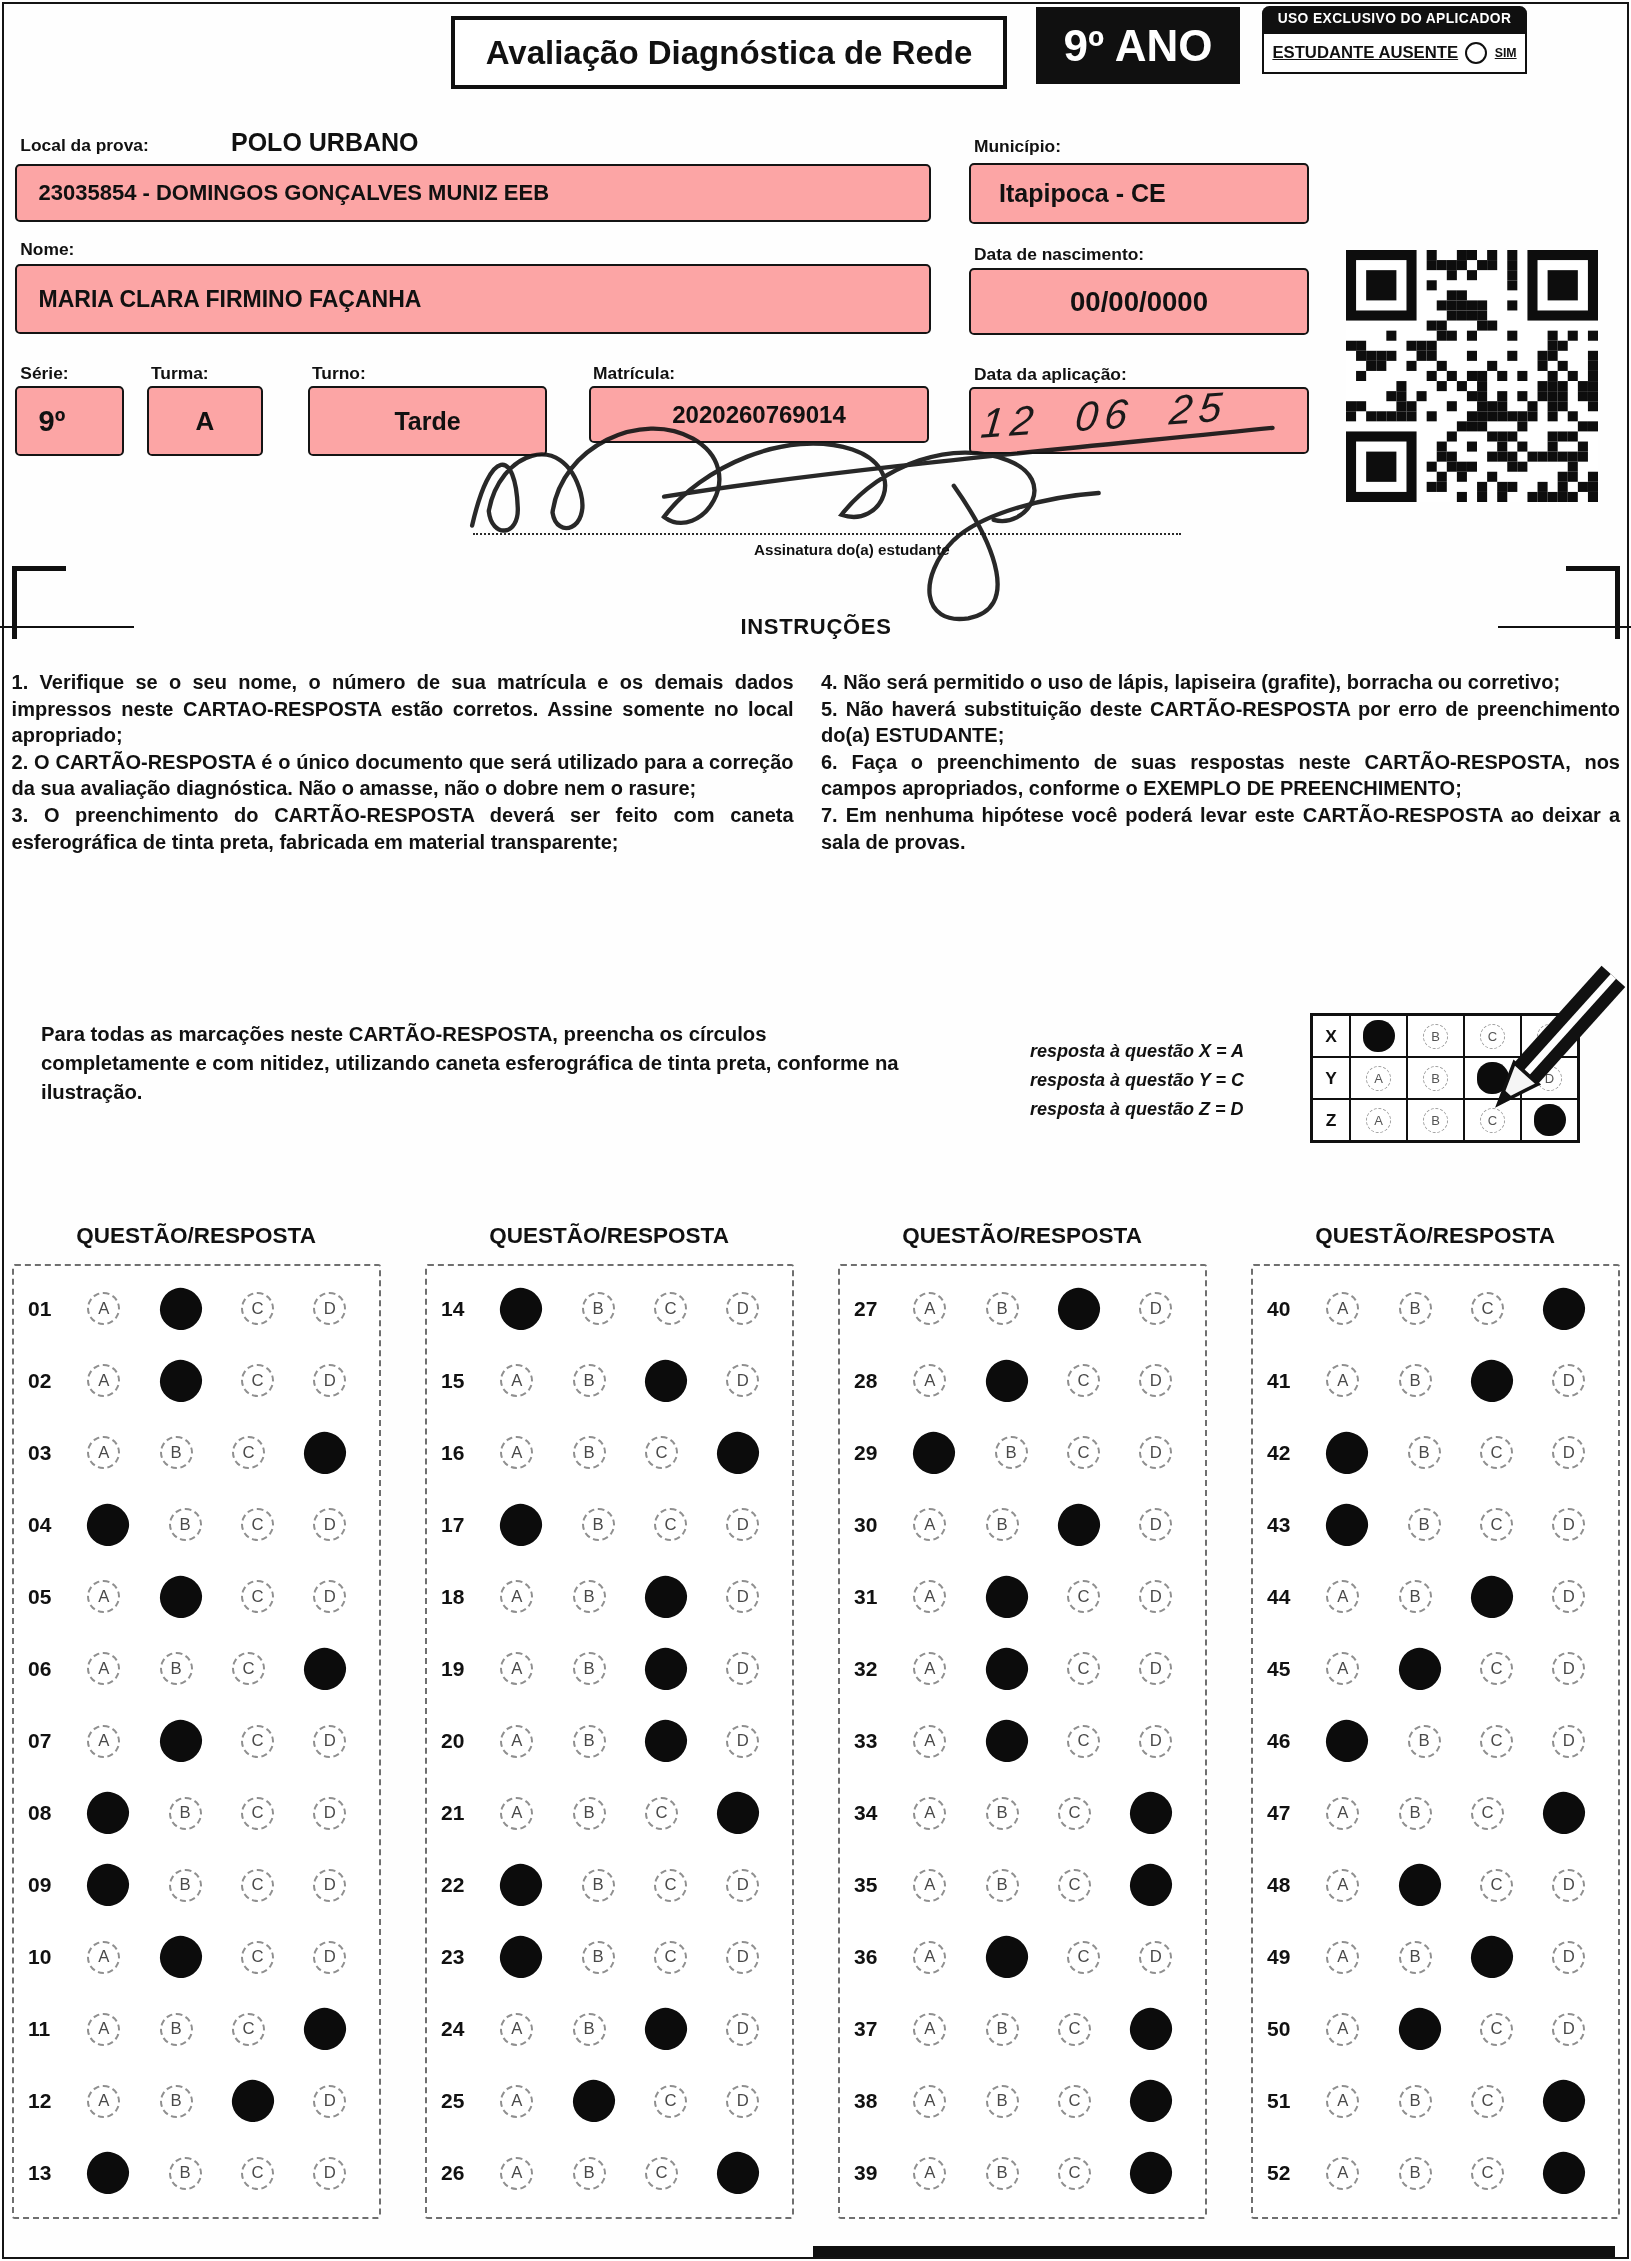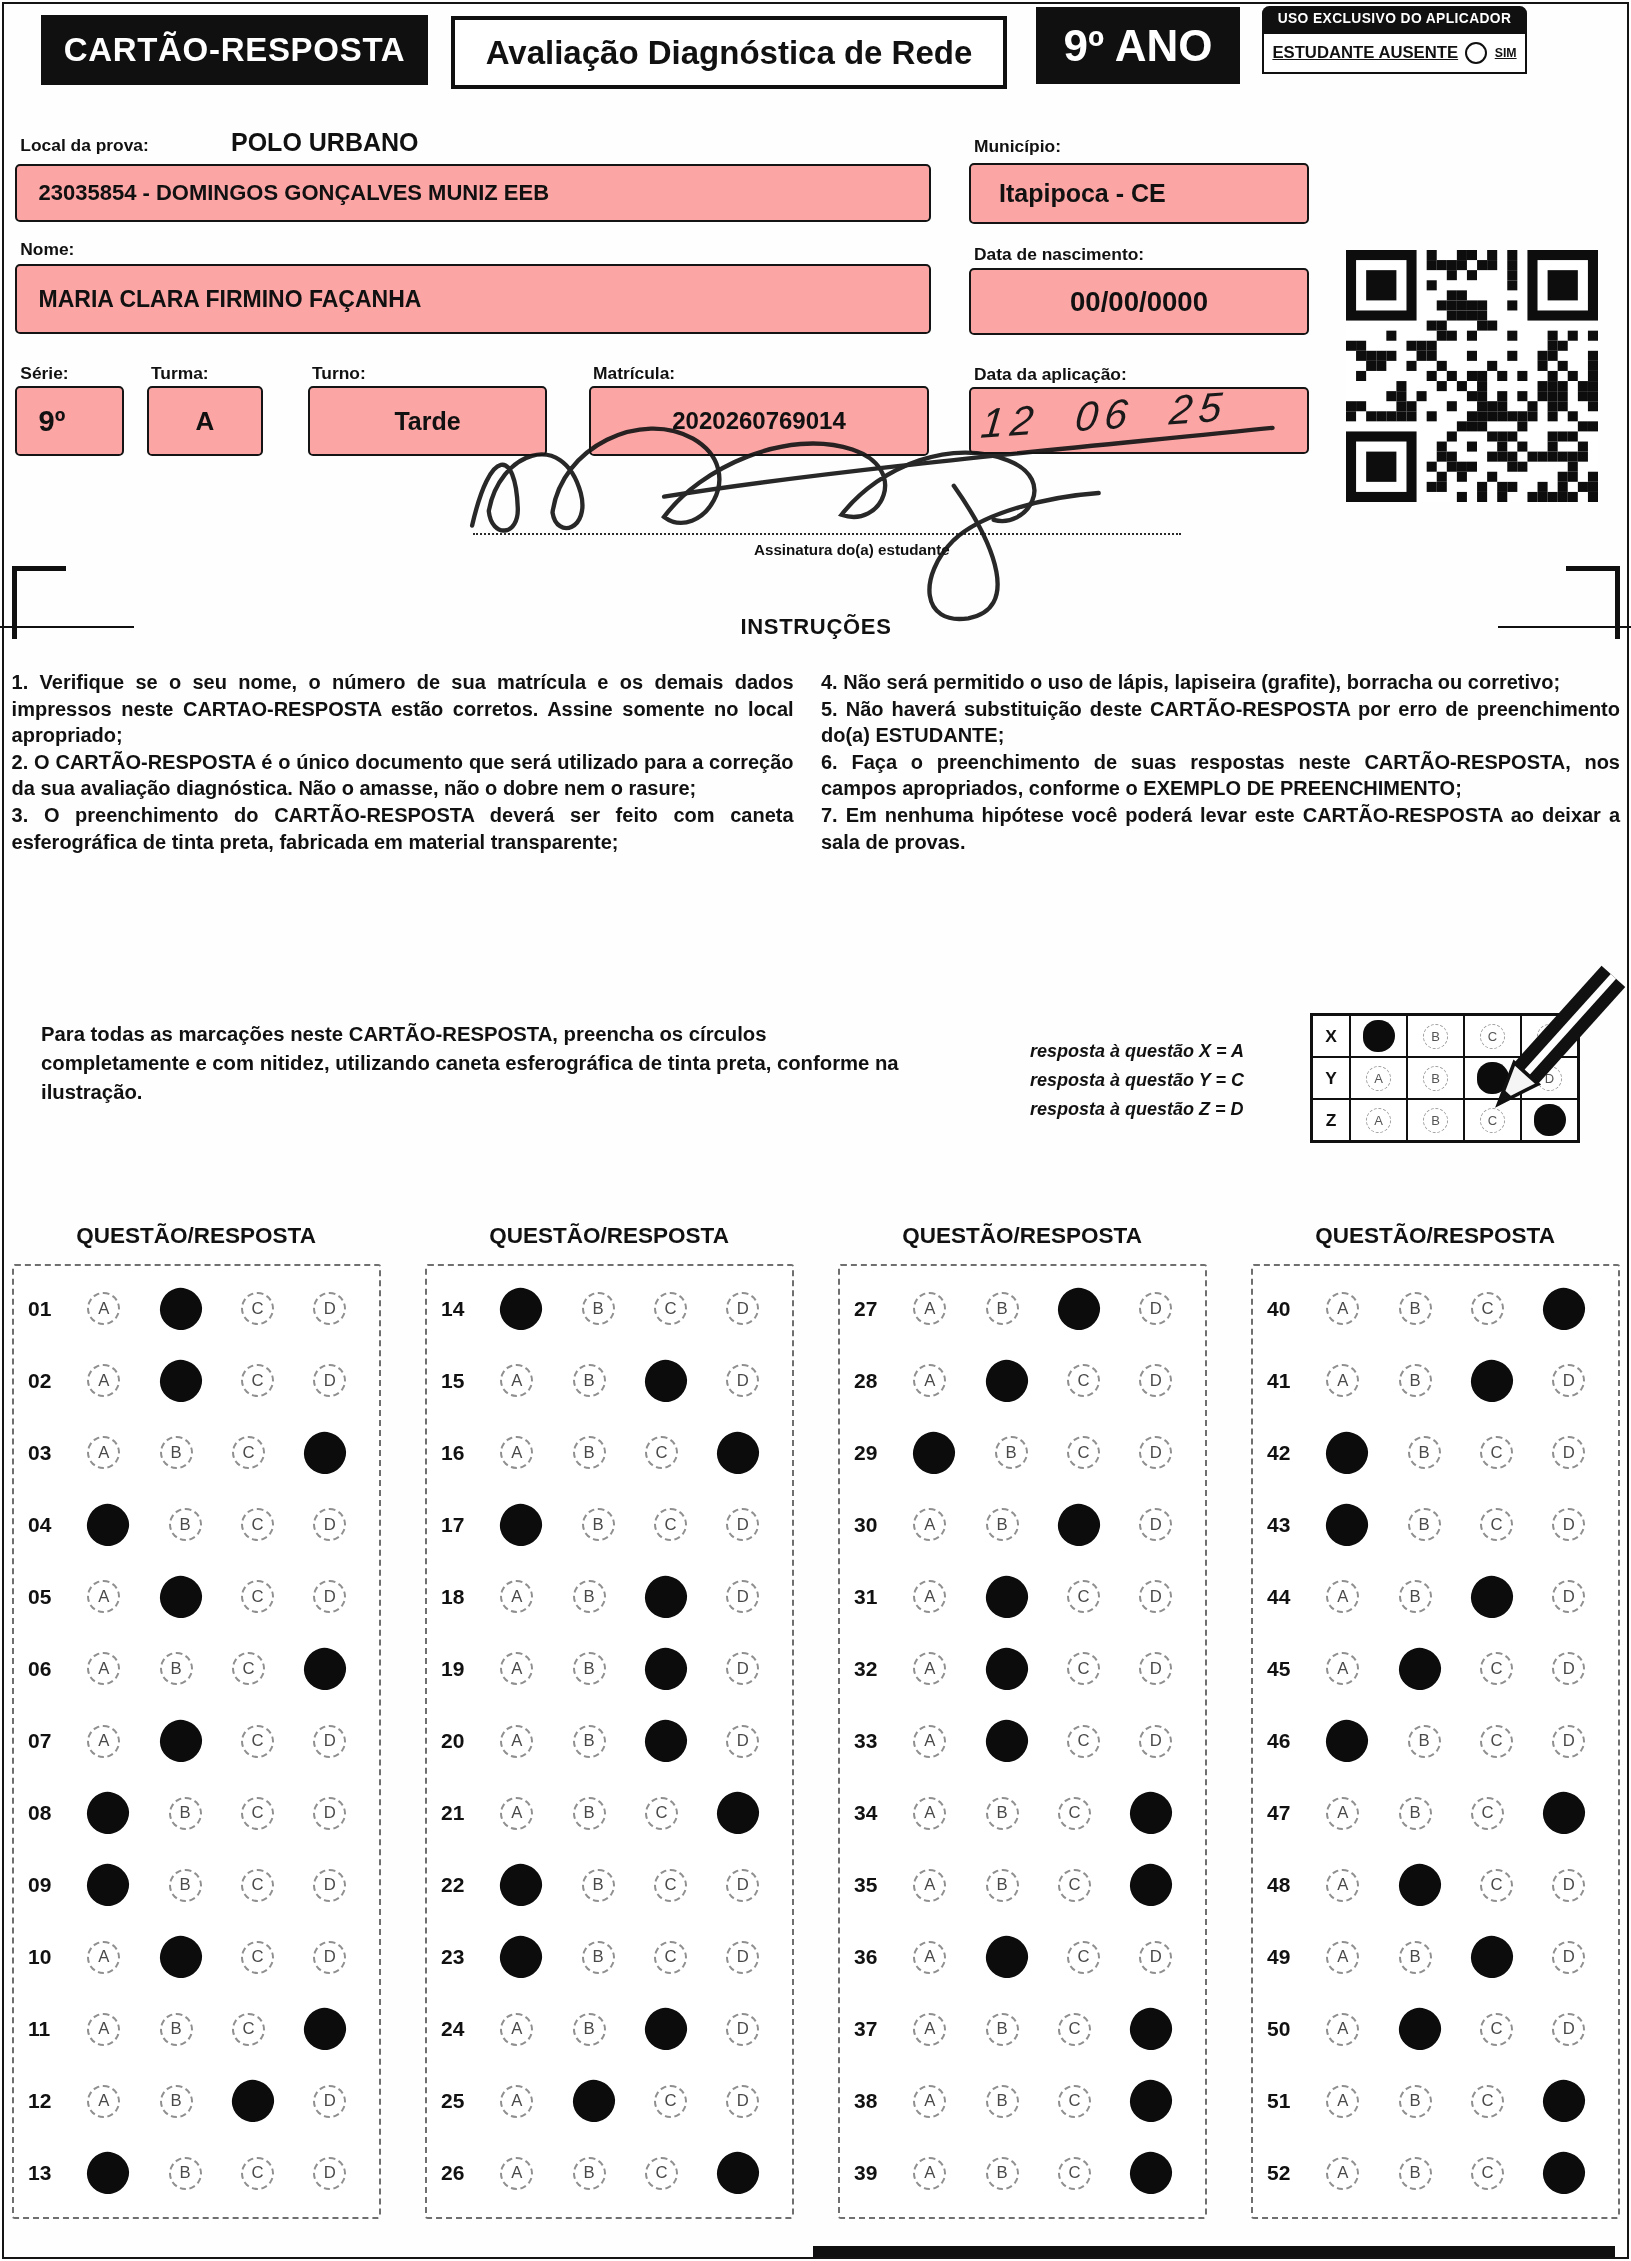--- a/index.html
+++ b/index.html
@@ -37,21 +37,21 @@
   .nome-box { left:14.5px; top:264px; width:916px; height:70px; padding-left:22px; font-size:23px; }
   .nasc-label { left:974px; top:244px; }
   .nasc-box { left:969px; top:268px; width:340px; height:67px; justify-content:center; font-size:27.6px; }
   .serie-label { left:20.3px; top:363px; }
   .serie-box { left:14.5px; top:386px; width:109px; height:70px; padding-left:22px; font-size:29px; }
   .turma-label { left:151px; top:363px; }
   .turma-box { left:147px; top:386px; width:116px; height:70px; justify-content:center; font-size:26px; }
   .turno-label { left:312px; top:363px; }
   .turno-box { left:308px; top:386px; width:239px; height:70px; justify-content:center; font-size:25px; }
   .matricula-label { left:593px; top:363px; }
-  .matricula-box { left:589px; top:386px; width:340px; height:70px; justify-content:center; font-size:24px; }
+  .matricula-box { left:589px; top:386px; width:340px; height:57px; justify-content:center; font-size:24px; }
   .aplicacao-label { left:974px; top:364px; }
   .aplicacao-box { left:969px; top:387px; width:340px; height:67px; }
   .date-hand { left:981px; top:392px; font-size:41px; font-style:italic; color:#1a1a1a; white-space:pre;
     letter-spacing:6.5px; transform:rotate(-4deg) skewX(-10deg); z-index:6; }
   .qr { left:1346px; top:250px; width:252px; height:252px; background:#fff; }
 
   
   .sig-svg { left:446px; top:359px; width:849px; height:268px; z-index:5; pointer-events:none; }
   .sig-line { left:473px; top:533px; width:708px; border-top:2.2px dotted #2a2a2a; }
   .sig-label { left:754px; top:541px; font-size:15.2px; font-weight:700; }
@@ -94,21 +94,20 @@
     border-radius:47% 53% 50% 50% / 52% 48% 52% 48%; transform:rotate(10deg); color:transparent; }
 
   .bottom-bar { left:813px; top:2246px; width:802px; height:11px; background:#101010; z-index:10; }
 </style>
 </head>
 <body>
 
 <div class="page">
   <div class="frame"></div>
 
-  <div class="abs hdr-cartao">CARTÃO-RESPOSTA</div>
   <div class="abs hdr-exam">Avaliação Diagnóstica de Rede</div>
   <div class="abs hdr-grade">9º ANO</div>
   <div class="abs hdr-right">
     <div class="hdr-right-bar">USO EXCLUSIVO DO APLICADOR</div>
     <div class="hdr-right-box">
       <span>ESTUDANTE AUSENTE</span>
       <span class="absent-circle"></span>
       <span class="sim">SIM</span>
     </div>
   </div>

